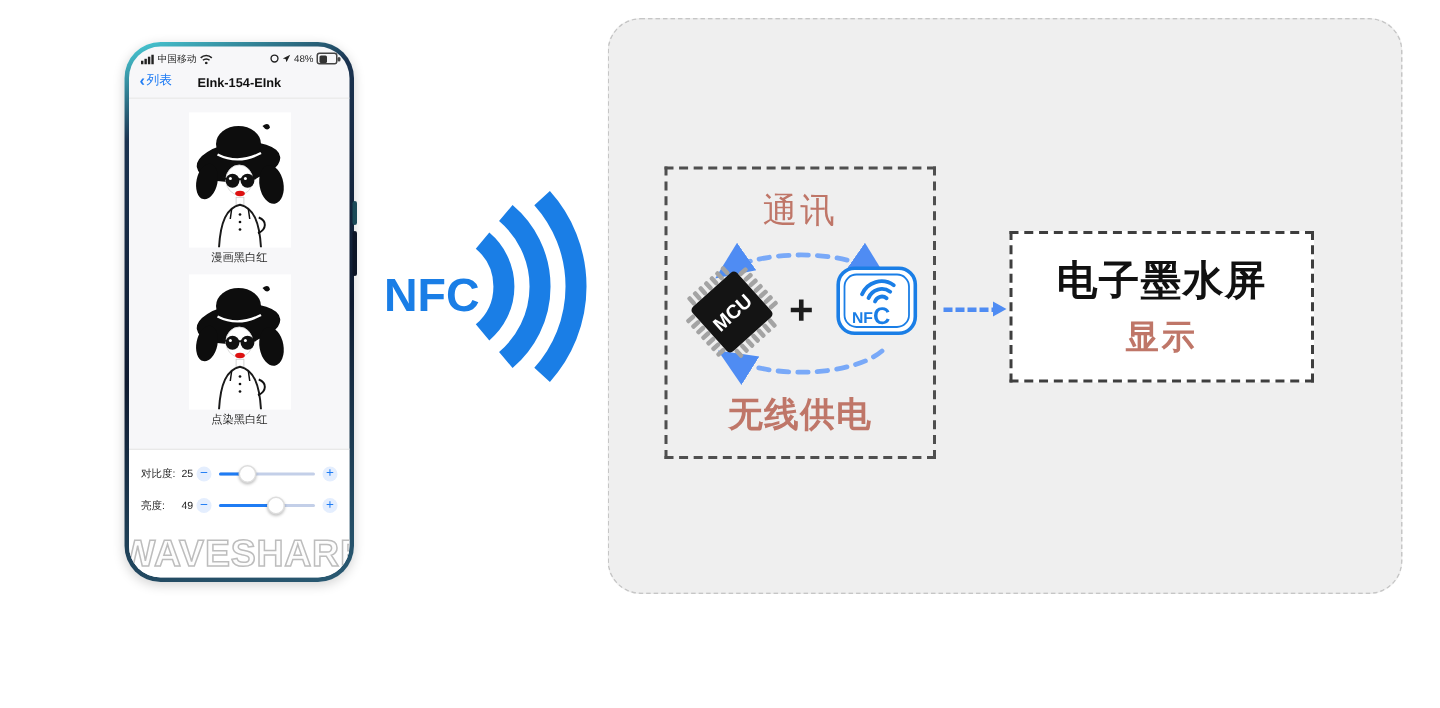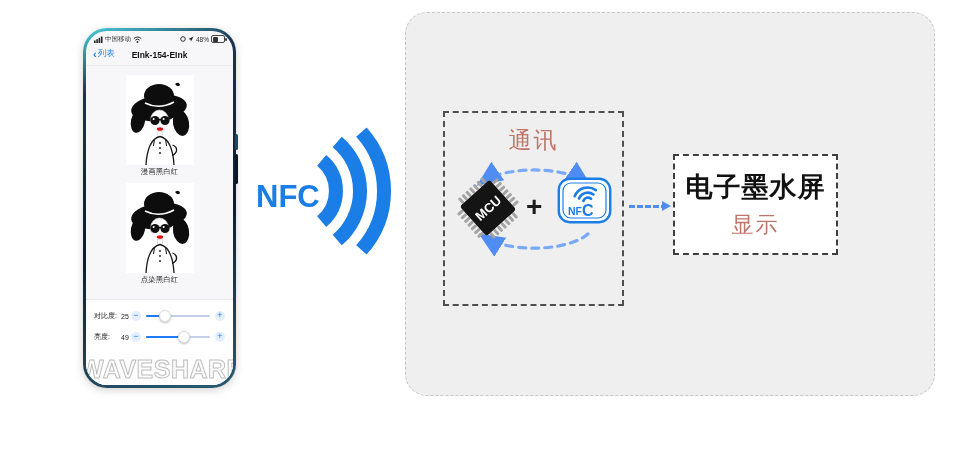--- a/index.html
+++ b/index.html
@@ -68,25 +68,25 @@
     font-size:23px;font-weight:400;color:var(--salmon);letter-spacing:2px;}
   .power-label{position:absolute;left:0;right:0;bottom:12px;text-align:center;
     font-size:23px;font-weight:700;color:var(--salmon);letter-spacing:1px;}
   .cycle-arrows{position:absolute;left:4px;top:36px;overflow:visible;}
   .mcu-wrap{position:absolute;left:4px;top:56px;}
   .plus-sign{position:absolute;left:81px;top:78px;font-size:28px;font-weight:700;color:#1c1c1c;}
   .nfcchip-wrap{position:absolute;left:112px;top:64px;}
   .link-arrow{position:absolute;left:223px;top:192px;width:38px;border-top:3px dashed var(--arrowhead_blue);}
   .link-arrow:after{content:"";position:absolute;right:-9px;top:-7px;border:5.5px solid transparent;
     border-left:9px solid var(--arrowhead_blue);}
-  .eink-box{position:absolute;left:267px;top:141px;width:165px;height:101px;background:#fff;
+  .eink-box{position:absolute;left:267px;top:141px;width:203px;height:101px;background:#fff;
     border:2px dashed #3e3e3e;box-sizing:border-box;display:flex;flex-direction:column;
     align-items:center;justify-content:center;gap:5px;}
   .eink-title{font-size:27px;font-weight:800;color:#111;letter-spacing:1px;}
-  .eink-sub{font-size:22px;font-weight:400;color:var(--salmon);letter-spacing:2px;}
+  .eink-sub{font-size:22px;font-weight:700;color:var(--salmon);letter-spacing:2px;}
 
   
   .caption{position:absolute;top:418px;font-size:27px;font-weight:700;color:var(--label_gray);text-align:center;}
   .caption-left{left:59px;width:220px;}
   .caption-right{left:495px;width:300px;}
 </style>
 </head>
 <body>
 
 <div class="stage">
@@ -274,20 +274,21 @@
         <g transform="rotate(-16 30 24)" stroke="#1a7ee6" stroke-width="2.6" fill="none" stroke-linecap="round">
           <path d="M26.5 23 A4.8 4.8 0 0 1 34.5 23"></path>
           <path d="M23 19.5 A9.5 9.5 0 0 1 38 19.5"></path>
           <path d="M19.5 16 A14 14 0 0 1 41.5 16"></path>
         </g>
         <text x="11" y="38" font-size="10.5" font-weight="bold" fill="#1a7ee6">
           <tspan>NF</tspan><tspan font-size="16" dy="1">C</tspan>
         </text>
       </svg>
 
+      <div class="power-label">无线供电</div>
     </div>
 
     <div class="link-arrow"></div>
 
     <div class="eink-box">
       <div class="eink-title">电子墨水屏</div>
       <div class="eink-sub">显示</div>
     </div>
   </div>
 

